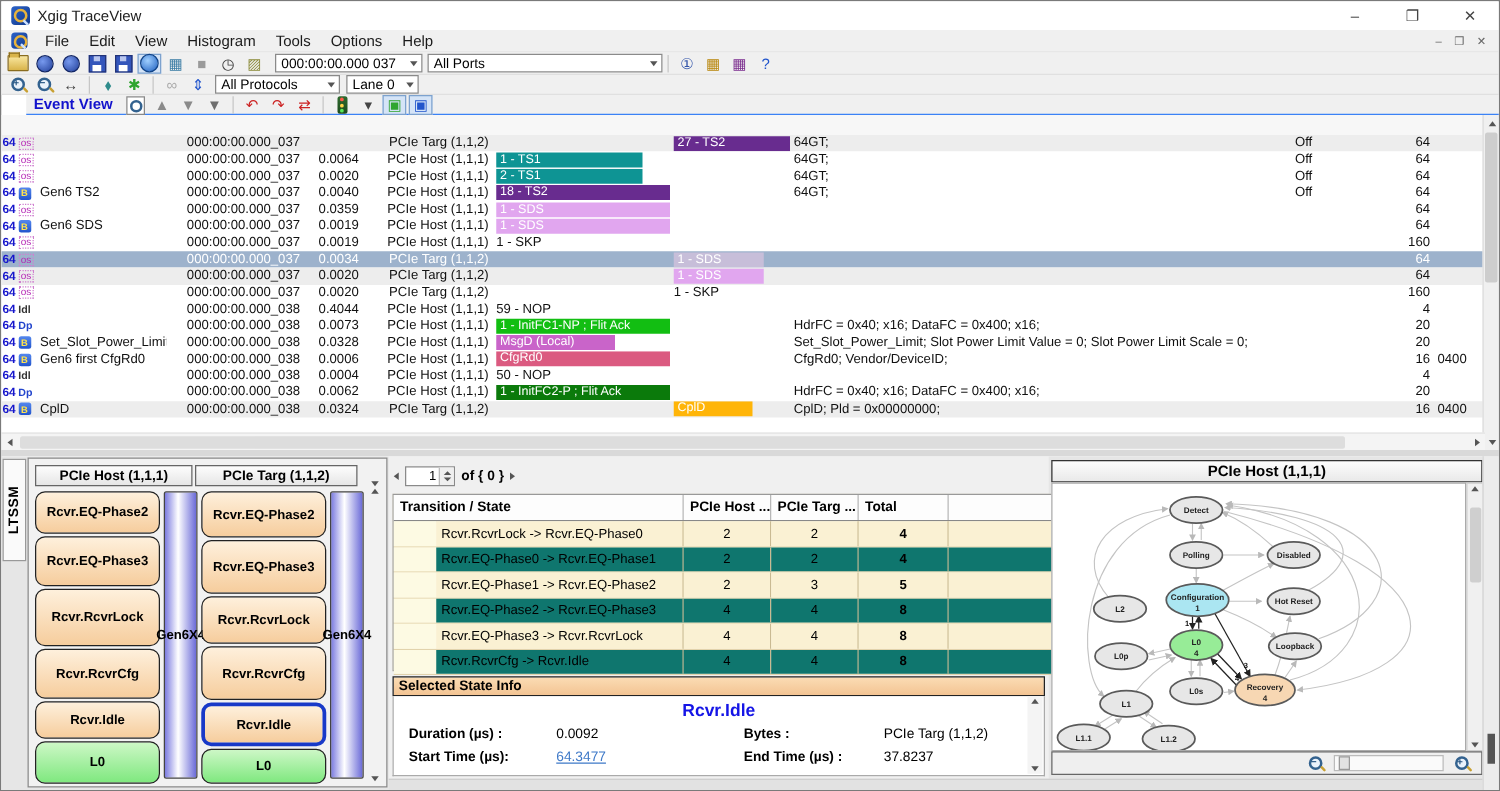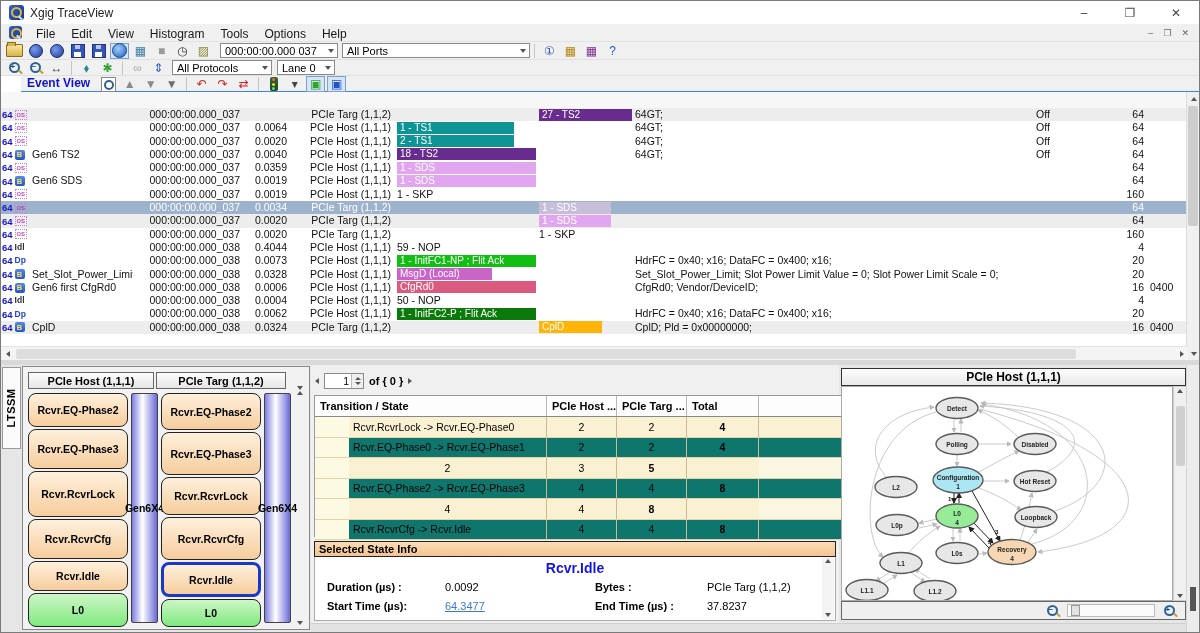--- a/index.html
+++ b/index.html
@@ -721,35 +721,37 @@
             <div class="trrow even">
               <div class="gut"></div>
               <div class="tx">Rcvr.EQ-Phase0 -&gt; Rcvr.EQ-Phase1</div>
               <div class="num">2</div>
               <div class="num">2</div>
               <div class="tot">4</div>
               <div></div>
             </div>
             <div class="trrow odd">
               <div class="gut"></div>
+              <div class="tx">Rcvr.EQ-Phase1 -&gt; Rcvr.EQ-Phase2</div>
               <div class="num">2</div>
               <div class="num">3</div>
               <div class="tot">5</div>
               <div></div>
             </div>
             <div class="trrow even">
               <div class="gut"></div>
               <div class="tx">Rcvr.EQ-Phase2 -&gt; Rcvr.EQ-Phase3</div>
               <div class="num">4</div>
               <div class="num">4</div>
               <div class="tot">8</div>
               <div></div>
             </div>
             <div class="trrow odd">
               <div class="gut"></div>
+              <div class="tx">Rcvr.EQ-Phase3 -&gt; Rcvr.RcvrLock</div>
               <div class="num">4</div>
               <div class="num">4</div>
               <div class="tot">8</div>
               <div></div>
             </div>
             <div class="trrow even">
               <div class="gut"></div>
               <div class="tx">Rcvr.RcvrCfg -&gt; Rcvr.Idle</div>
               <div class="num">4</div>
               <div class="num">4</div>

